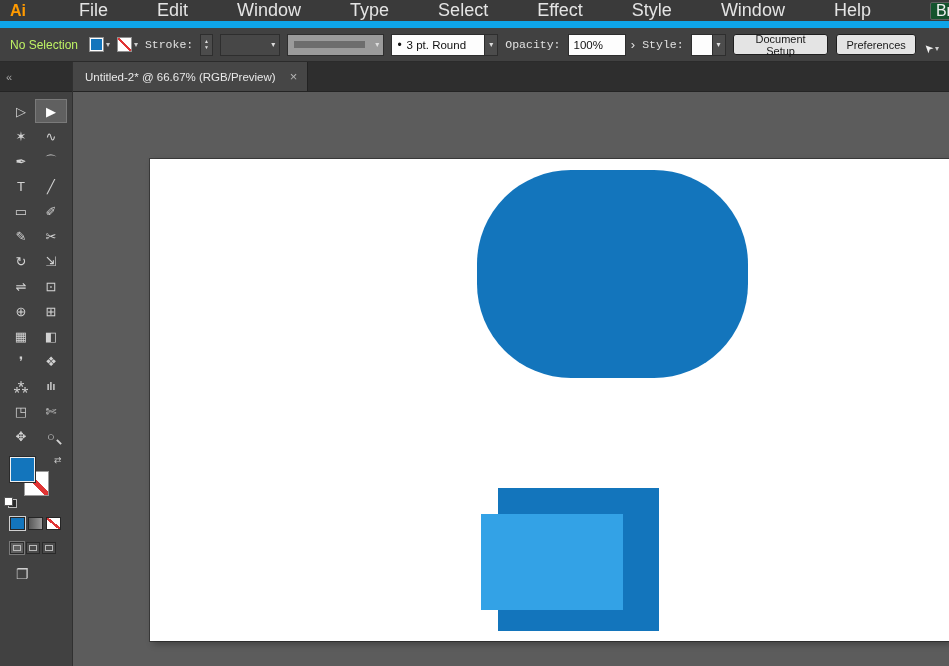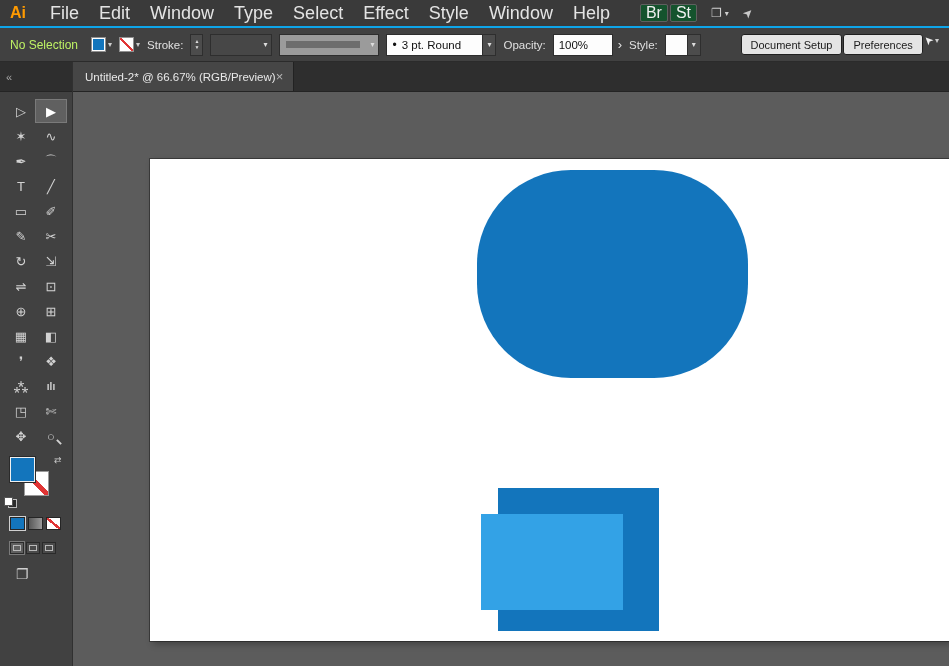--- a/index.html
+++ b/index.html
@@ -5,61 +5,61 @@
   * { box-sizing: border-box; }
   html,body { margin:0; padding:0; background:#222; }
   .app {
     width:949px; height:666px; overflow:hidden; position:relative;
     font-family:"Liberation Sans", sans-serif; color:#e0e0e0;
     display:flex; flex-direction:column; background:#414141;
     -webkit-font-smoothing:antialiased;
   }
 
   
-  .menubar { height:28px; flex:0 0 28px; background:#3a3a3a; border-bottom:2px solid #0ea5e9;
-             display:flex; align-items:center; padding:0 8px; }
+  .menubar { height:28px; flex:0 0 28px; background:#3a3a3a; border-bottom:7px solid #0ea5e9;
+             display:flex; align-items:center; padding:0 8px;gap:29px; }
   .logo { color:#ff9a00; font-weight:700; font-size:16px; margin:0 14px 0 2px; }
   .menu-item { padding:0 10px; font-size:18px; color:#e4e4e4; cursor:default; }
   .appbar-btn { background:#14532d; border:1px solid #606060; border-radius:2px; color:#f0f0f0;
                 font-size:16px; padding:1px 5px; line-height:14px; }
   .ml18 { margin-left:20px; } .ml10 { margin-left:2px; }
   .ws { display:flex; align-items:center; margin-left:14px; gap:3px; }
   .ws-icon { font-size:12px; color:#d0d0d0; }
   .caret { font-size:8px; color:#cfcfcf; }
   .rocket { margin-left:14px; font-size:12px; color:#c9c9c9; transform:rotate(-45deg); display:inline-block; }
 
   
   .controlbar { height:34px; flex:0 0 34px; background:#414141; border-bottom:1px solid #2b2b2b;
                 display:flex; align-items:center; padding:0 10px; gap:7px; font-size:11.5px; }
   .status { width:74px; font-size:12px; color:#bef264; }
   .swatch-wrap { display:flex; align-items:center; gap:2px; }
   .cb-fill { width:15px; height:15px; background:#1375bc; border:1px solid #909090; box-shadow:inset 0 0 0 1px #fff; }
   .cb-stroke { width:15px; height:15px; border:1px solid #909090; }
   .slash { background-color:#fff;
            background-image:linear-gradient(to top right, transparent 43%, #e03535 43%, #e03535 57%, transparent 57%); }
   .caret-sm { font-size:8px; color:#ccc; }
-  .ctl-label { color:#e0e0e0; white-space:nowrap; }
+  .ctl-label { color:#e0e0e0; white-space:nowrap;font-family:Liberation Mono, monospace; }
   .stepper { display:flex; flex-direction:column; align-items:center; justify-content:center;
              width:13px; height:22px; background:#4c4c4c; border:1px solid #2e2e2e; gap:1px; }
   .spin { font-size:5px; line-height:5px; color:#ddd; }
   .combo { height:22px; display:flex; align-items:center; border:1px solid #2e2e2e; }
   .combo-val { flex:1; padding:0 5px; white-space:nowrap; overflow:hidden; }
   .combo-caret { font-size:8px; color:#ddd; padding:0 4px; align-self:stretch; display:flex; align-items:center; }
   .combo.dark { background:#474747; width:62px; }
   .combo.profile { background:#9b9b9b; width:100px; }
   .profile-bar { flex:1; height:7px; margin:0 6px; background:#6d6d6d; }
   .combo.light { background:#fdfdfd; color:#111; }
   .combo.light .combo-val { color:#111; font-size:11.5px; }
   .dark-cell { background:#4c4c4c; border-left:1px solid #2e2e2e; }
   .combo.brush { width:110px; }
   .bullet { color:#111; padding-left:5px; font-size:12px; line-height:1; }
   .combo.opacity { width:60px; }
   .caret-right { color:#e2e2e2; font-size:13px; margin-left:-2px; }
   .combo.style { width:36px; }
-  .right-group { margin-left:auto; display:flex; align-items:flex-start; gap:1px; }
+  .right-group { margin-left:auto; display:flex; align-items:flex-end; gap:8px; }
   .btn { background:#e4e4e4; color:#1a1a1a; border:1px solid #1f1f1f; border-radius:3px; height:21px;
          font-size:11px; padding:0 9px; font-family:inherit; display:flex; align-items:center; }
   .sel-sim { display:flex; align-items:center; gap:2px; }
   .pointer-icon { transform:rotate(225deg); font-size:11px; color:#f0f0f0; display:inline-block; }
 
   
   .workspace { flex:1; display:flex; min-height:0; }
   .left-rail { width:73px; flex:0 0 73px; background:#414141; border-right:1px solid #303030;
                display:flex; flex-direction:column; }
   .rail-top { height:30px; flex:0 0 30px; background:#2e2e2e; border-bottom:1px solid #242424;
@@ -90,21 +90,21 @@
   .draw-modes { display:flex; gap:2px; padding:12px 0 0 10px; }
   .draw-btn { width:14px; height:12px; border:1px solid #2a2a2a; background:#4a4a4a; position:relative; }
   .draw-btn::after { content:""; position:absolute; inset:2px; border:1px solid #b9b9b9; }
   .draw-btn.active { background:#5f5f5f; box-shadow:0 0 0 1px #7a7a7a; }
 
   .screen-mode { margin:12px 0 0 16px; color:#cfcfcf; font-size:14px; width:20px; }
 
   
   .right-col { flex:1; display:flex; flex-direction:column; min-width:0; }
   .tabbar { height:30px; flex:0 0 30px; background:#2e2e2e; border-bottom:1px solid #242424; display:flex; }
-  .tab { background:#464646; display:flex; align-items:center; padding:0 10px 0 12px;
+  .tab { background:#464646; display:flex; align-items:center; gap:14px; padding:0 10px 0 12px;
          font-size:11.5px; color:#e8e8e8; border-right:1px solid #222; }
   .tab-close { color:#b5b5b5; font-size:13px; }
   .canvas { flex:1; position:relative; background:#5c5c5c; overflow:hidden; }
   .artboard { position:absolute; left:77px; top:67px; width:800px; height:482px; background:#fff;
               box-shadow:0 0 0 1px rgba(0,0,0,0.35), 3px 3px 7px rgba(0,0,0,0.3); }
   .shape { position:absolute; }
   .shape-blob  { left:327px; top:11px;  width:271px; height:208px; border-radius:94px; background:#1375bc; }
   .shape-back  { left:348px; top:329px; width:161px; height:143px; background:#1375bc; }
   .shape-front { left:331px; top:355px; width:142px; height:96px;  background:#33a2e6; }
 </style>

